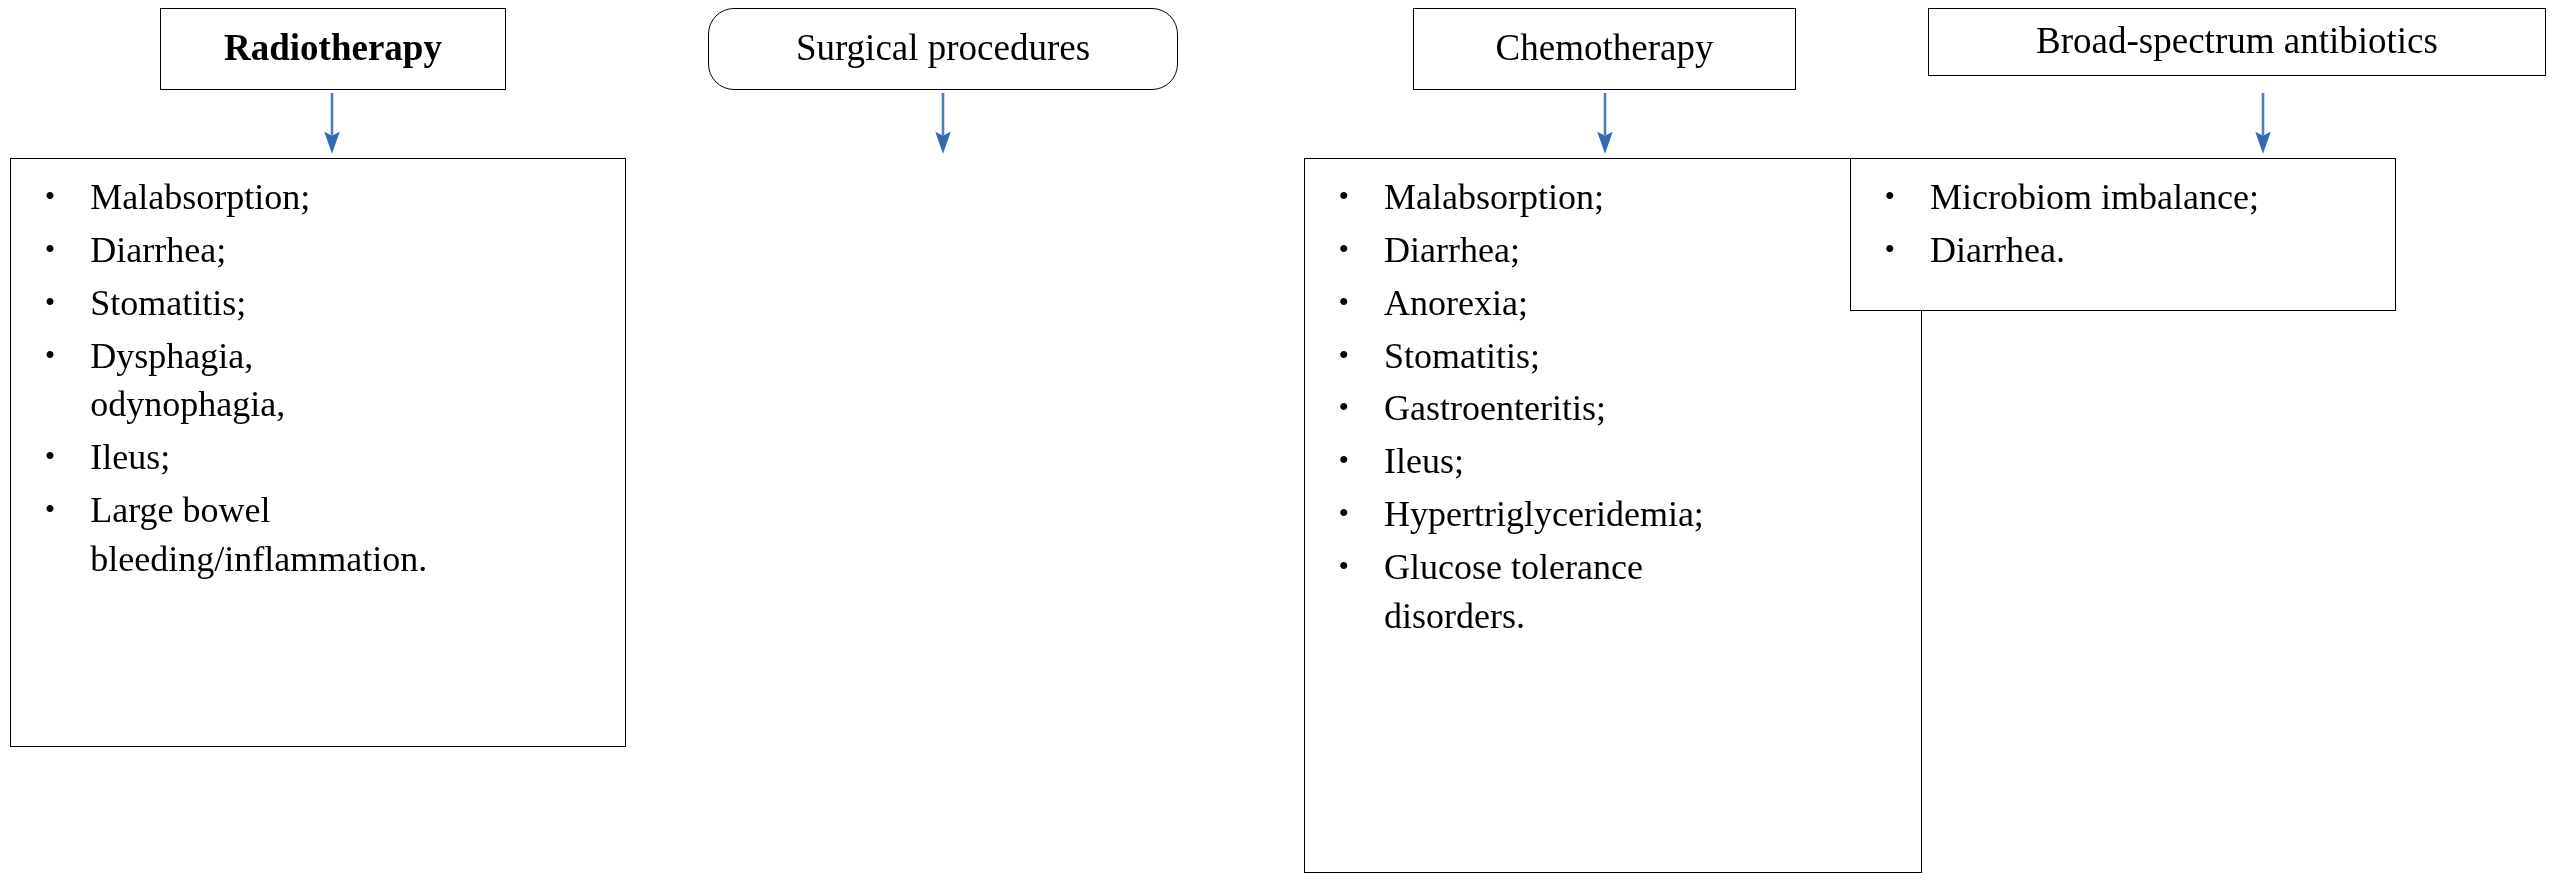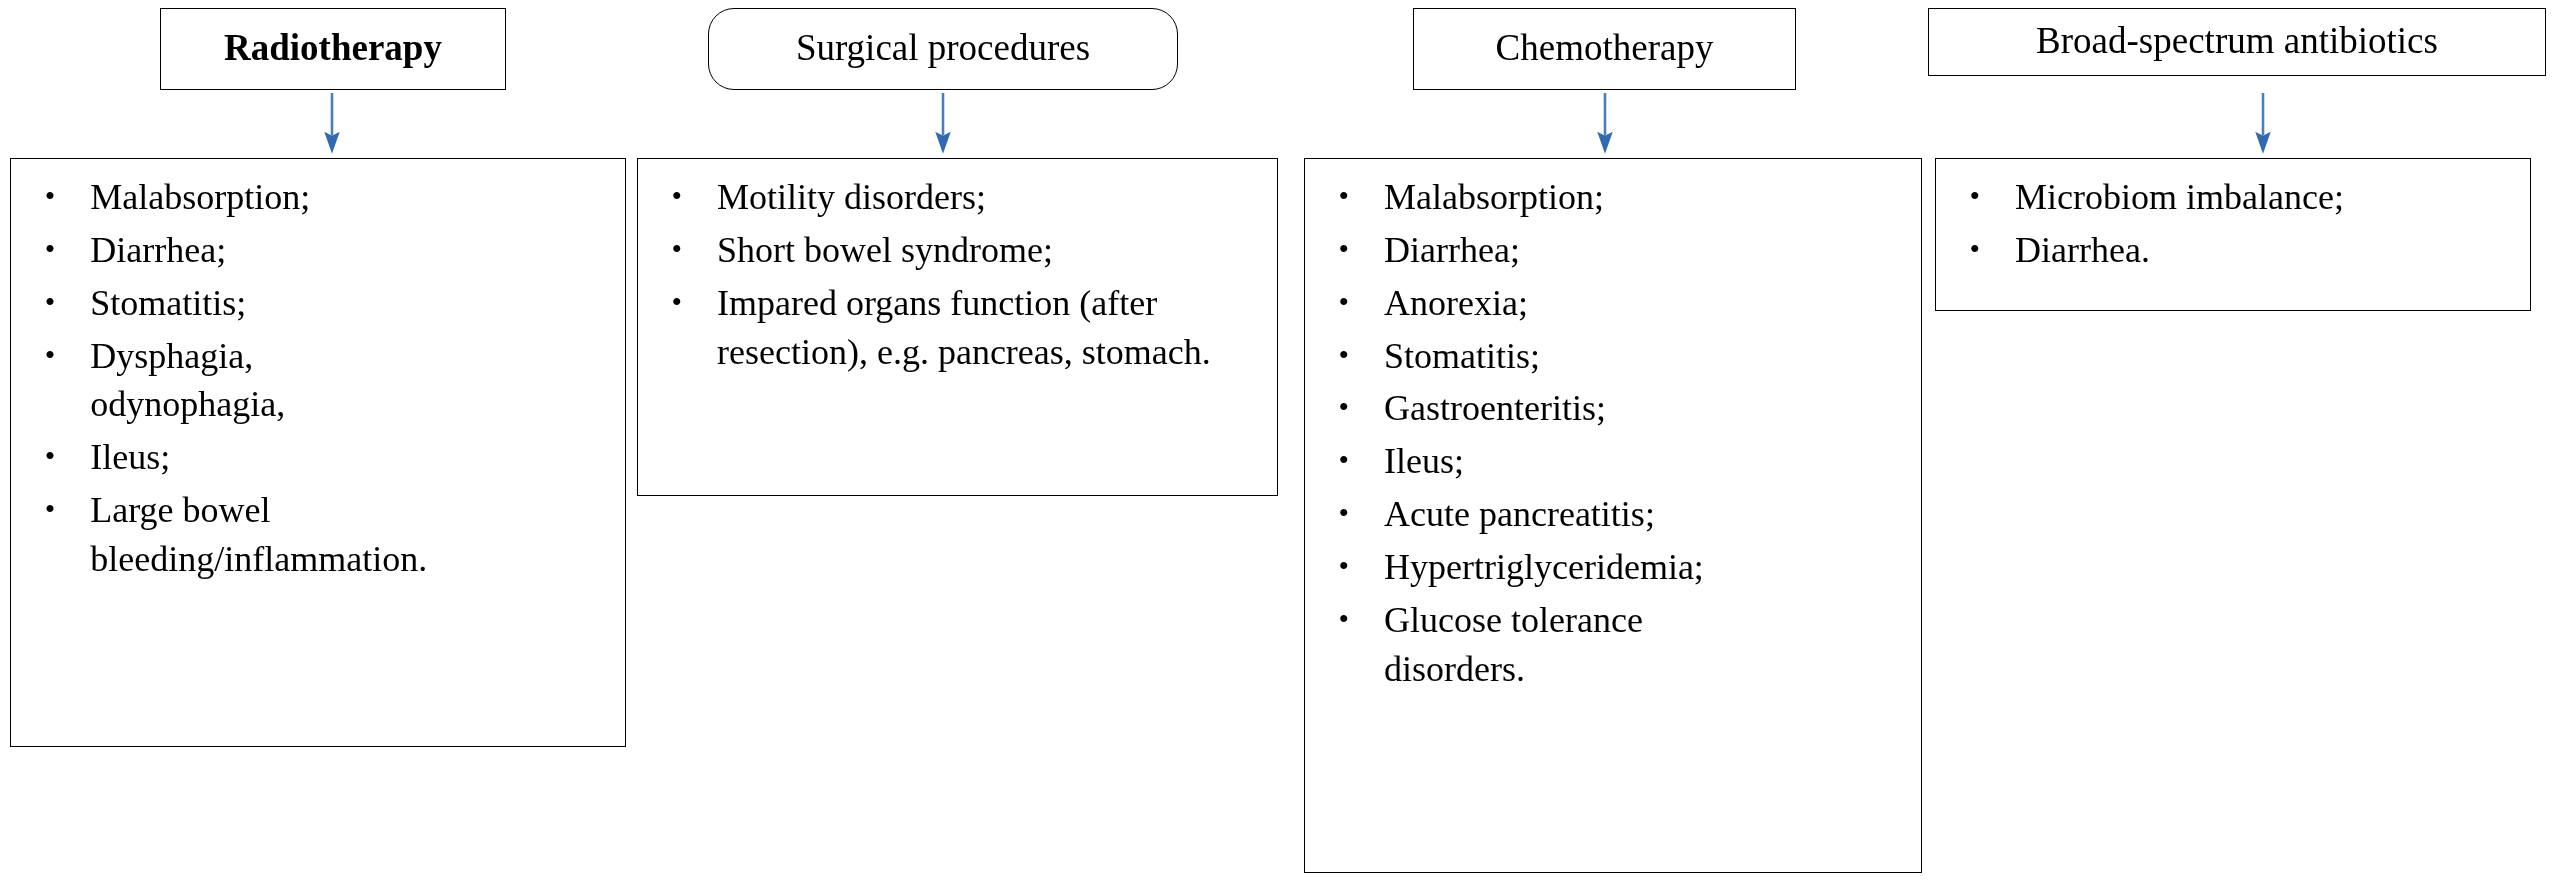--- a/index.html
+++ b/index.html
@@ -103,65 +103,57 @@
     <span class="header-label">Surgical procedures</span>
   </div>
 
   <div class="arrow" style="left:930px; top:93px; height:62px;">
     <svg width="26" height="62" viewBox="0 0 40 96">
       <line x1="20" y1="0" x2="20" y2="66" stroke="#4a7ebb" stroke-width="4"></line>
       <polygon points="20,94 8,60 20,66 32,60" fill="#2f6ab3"></polygon>
     </svg>
   </div>
 
-  <div class="box body-box" style="left:637px; top:158px; width:641px; height:338px;">
-    <ul class="bullets">
-      <li>Motility disorders;</li>
-      <li>Short bowel syndrome;</li>
-      <li style="max-width:525px;">Impared organs function (after resection), e.g. pancreas, stomach.</li>
-    </ul>
-  </div>
 
   <div class="box header-box" style="left:1413px; top:7.7px; width:383px; height:82px;">
     <span class="header-label">Chemotherapy</span>
   </div>
 
   <div class="arrow" style="left:1592px; top:93px; height:62px;">
     <svg width="26" height="62" viewBox="0 0 40 96">
       <line x1="20" y1="0" x2="20" y2="66" stroke="#4a7ebb" stroke-width="4"></line>
       <polygon points="20,94 8,60 20,66 32,60" fill="#2f6ab3"></polygon>
     </svg>
   </div>
 
   <div class="box body-box" style="left:1304px; top:158px; width:618px; height:715px;">
     <ul class="bullets">
       <li>Malabsorption;</li>
       <li>Diarrhea;</li>
       <li>Anorexia;</li>
       <li>Stomatitis;</li>
       <li>Gastroenteritis;</li>
       <li>Ileus;</li>
-      <li>Acute pancreatitis;</li>
       <li>Hypertriglyceridemia;</li>
       <li style="max-width:386px;">Glucose tolerance disorders.</li>
     </ul>
   </div>
 
   <div class="box header-box" style="left:1928px; top:7.7px; width:618px; height:68px;">
     <span class="header-label">Broad-spectrum antibiotics</span>
   </div>
 
   <div class="arrow" style="left:2250px; top:93px; height:62px;">
     <svg width="26" height="62" viewBox="0 0 40 96">
       <line x1="20" y1="0" x2="20" y2="66" stroke="#4a7ebb" stroke-width="4"></line>
       <polygon points="20,94 8,60 20,66 32,60" fill="#2f6ab3"></polygon>
     </svg>
   </div>
 
-  <div class="box body-box" style="left:1935px; top:158px; width:596px; height:153px;font-family:Liberation Serif, serif;">
+  <div class="box body-box" style="left:1850px; top:158px; width:546px; height:153px;font-family:Liberation Serif, serif;">
     <ul class="bullets">
       <li>Microbiom imbalance;</li>
       <li>Diarrhea.</li>
     </ul>
   </div>
 
 </div>
 
 
 </body></html>

